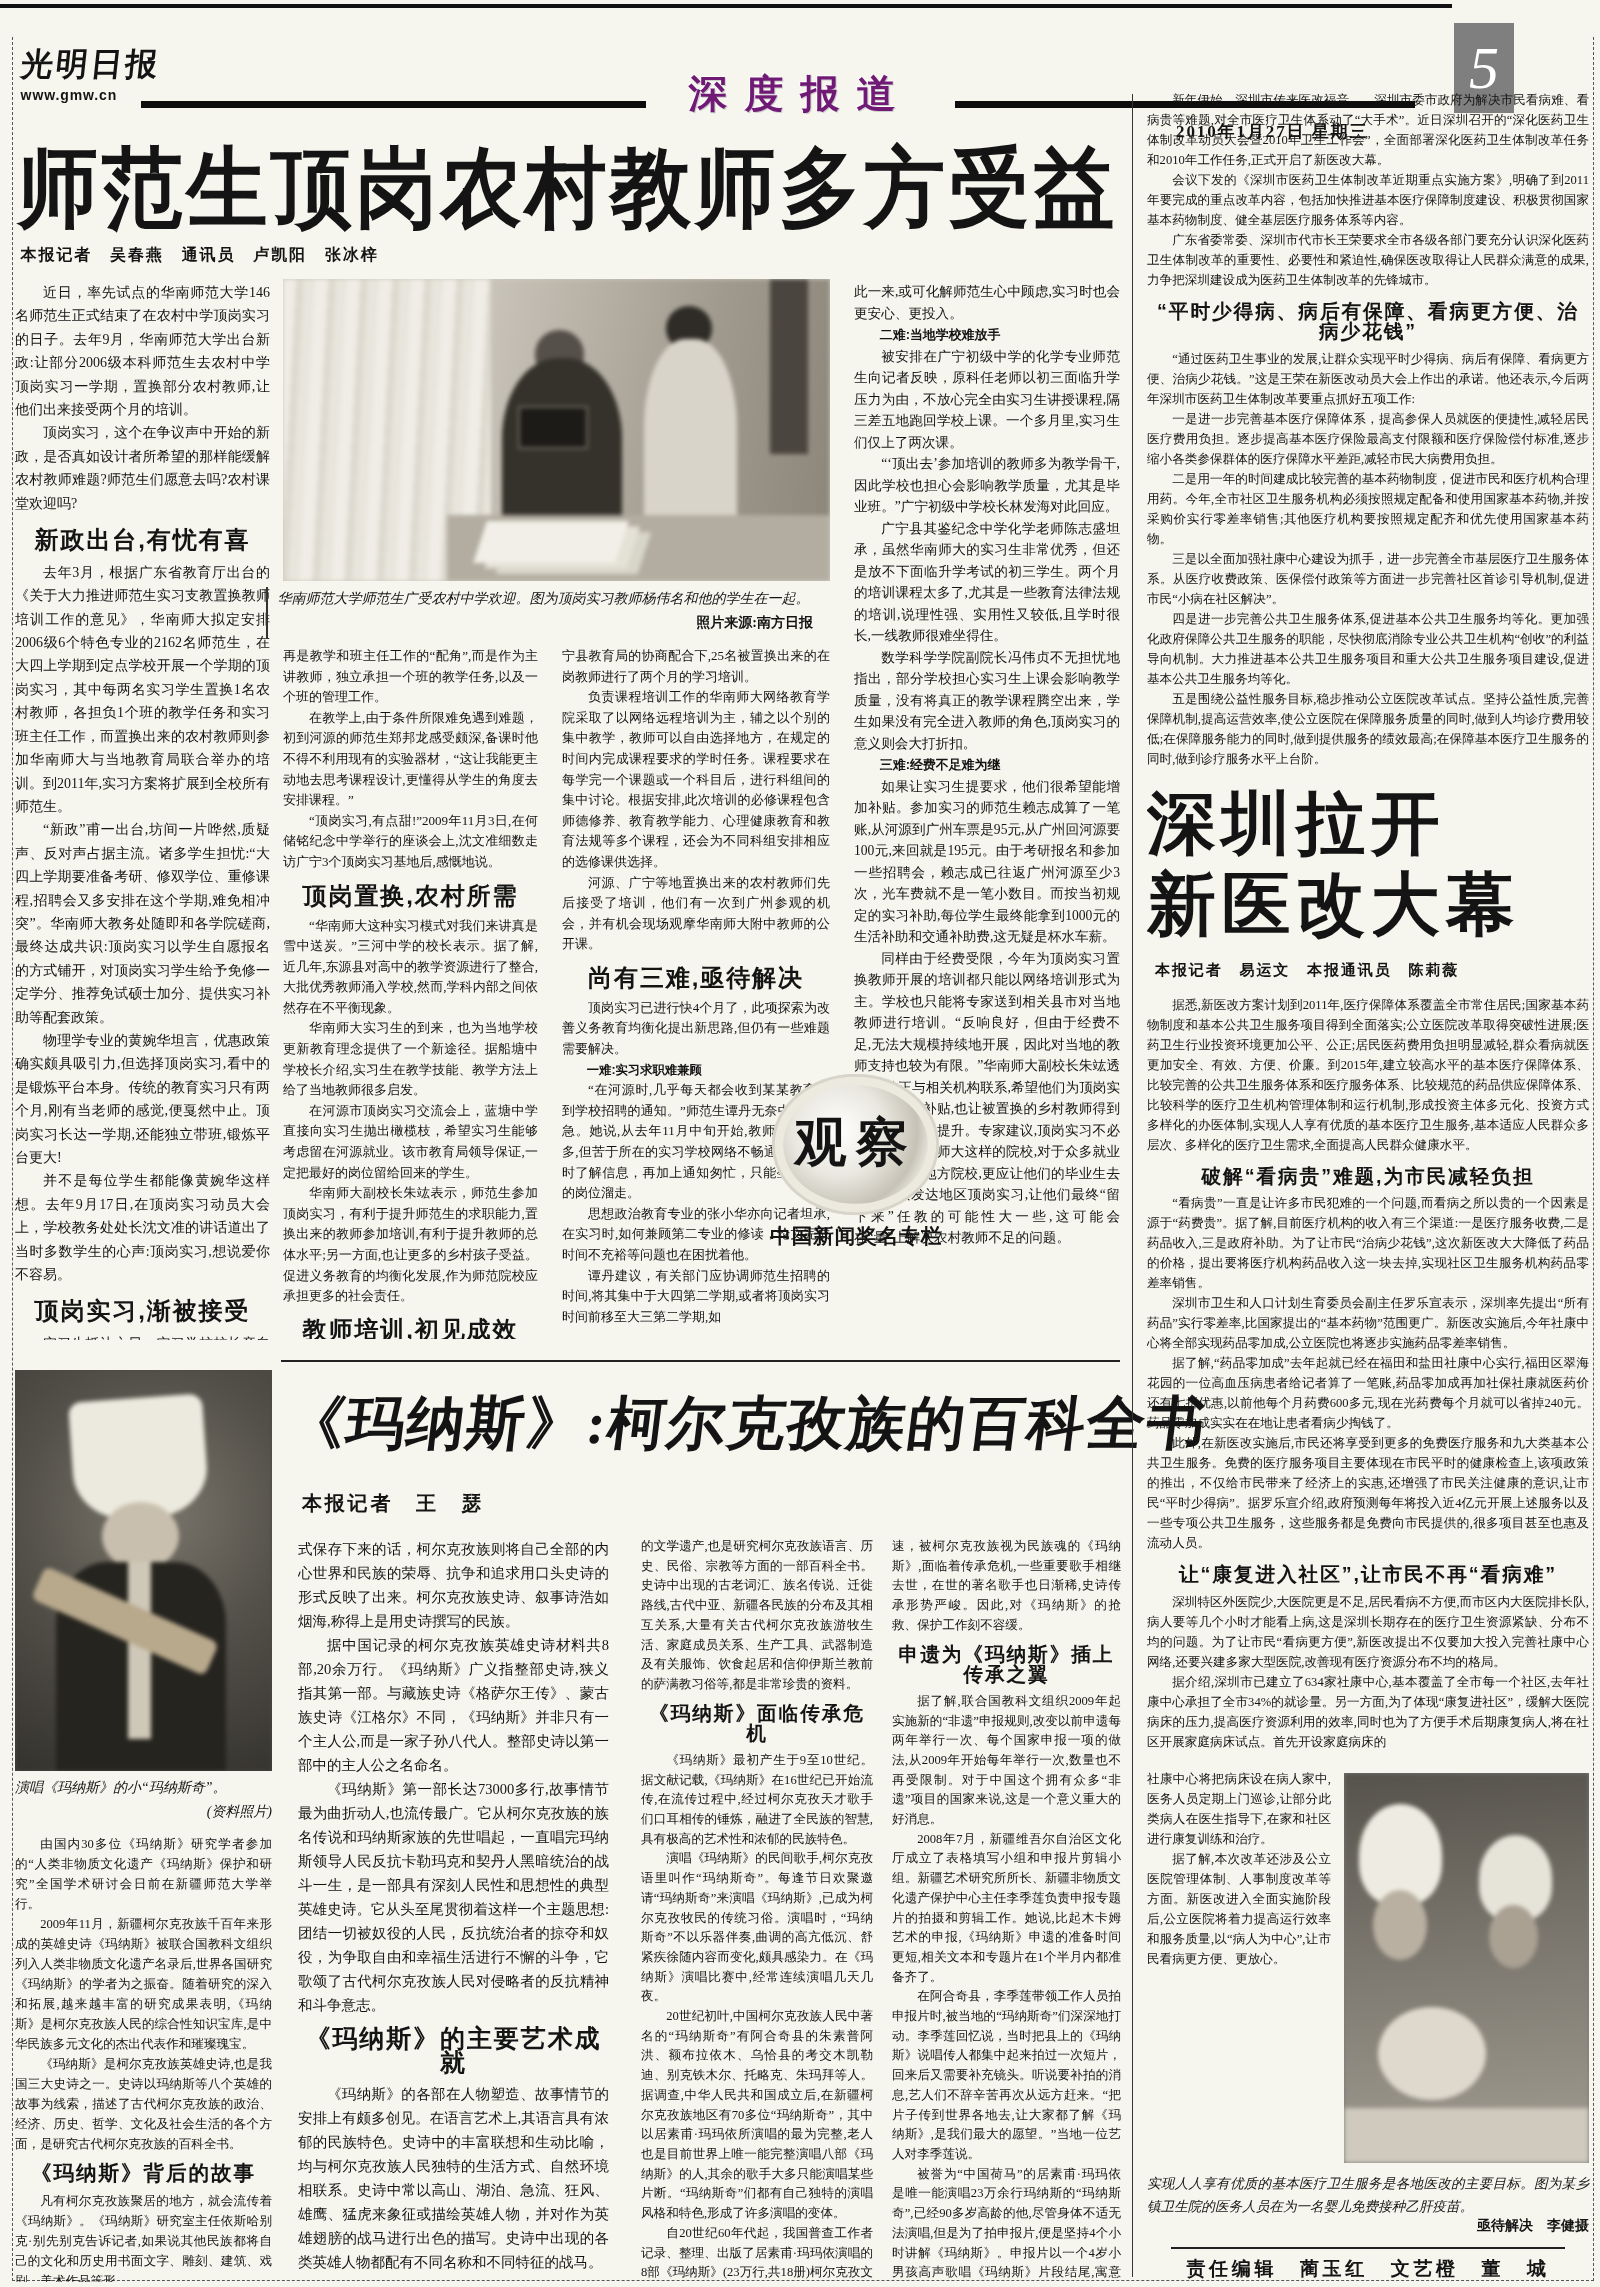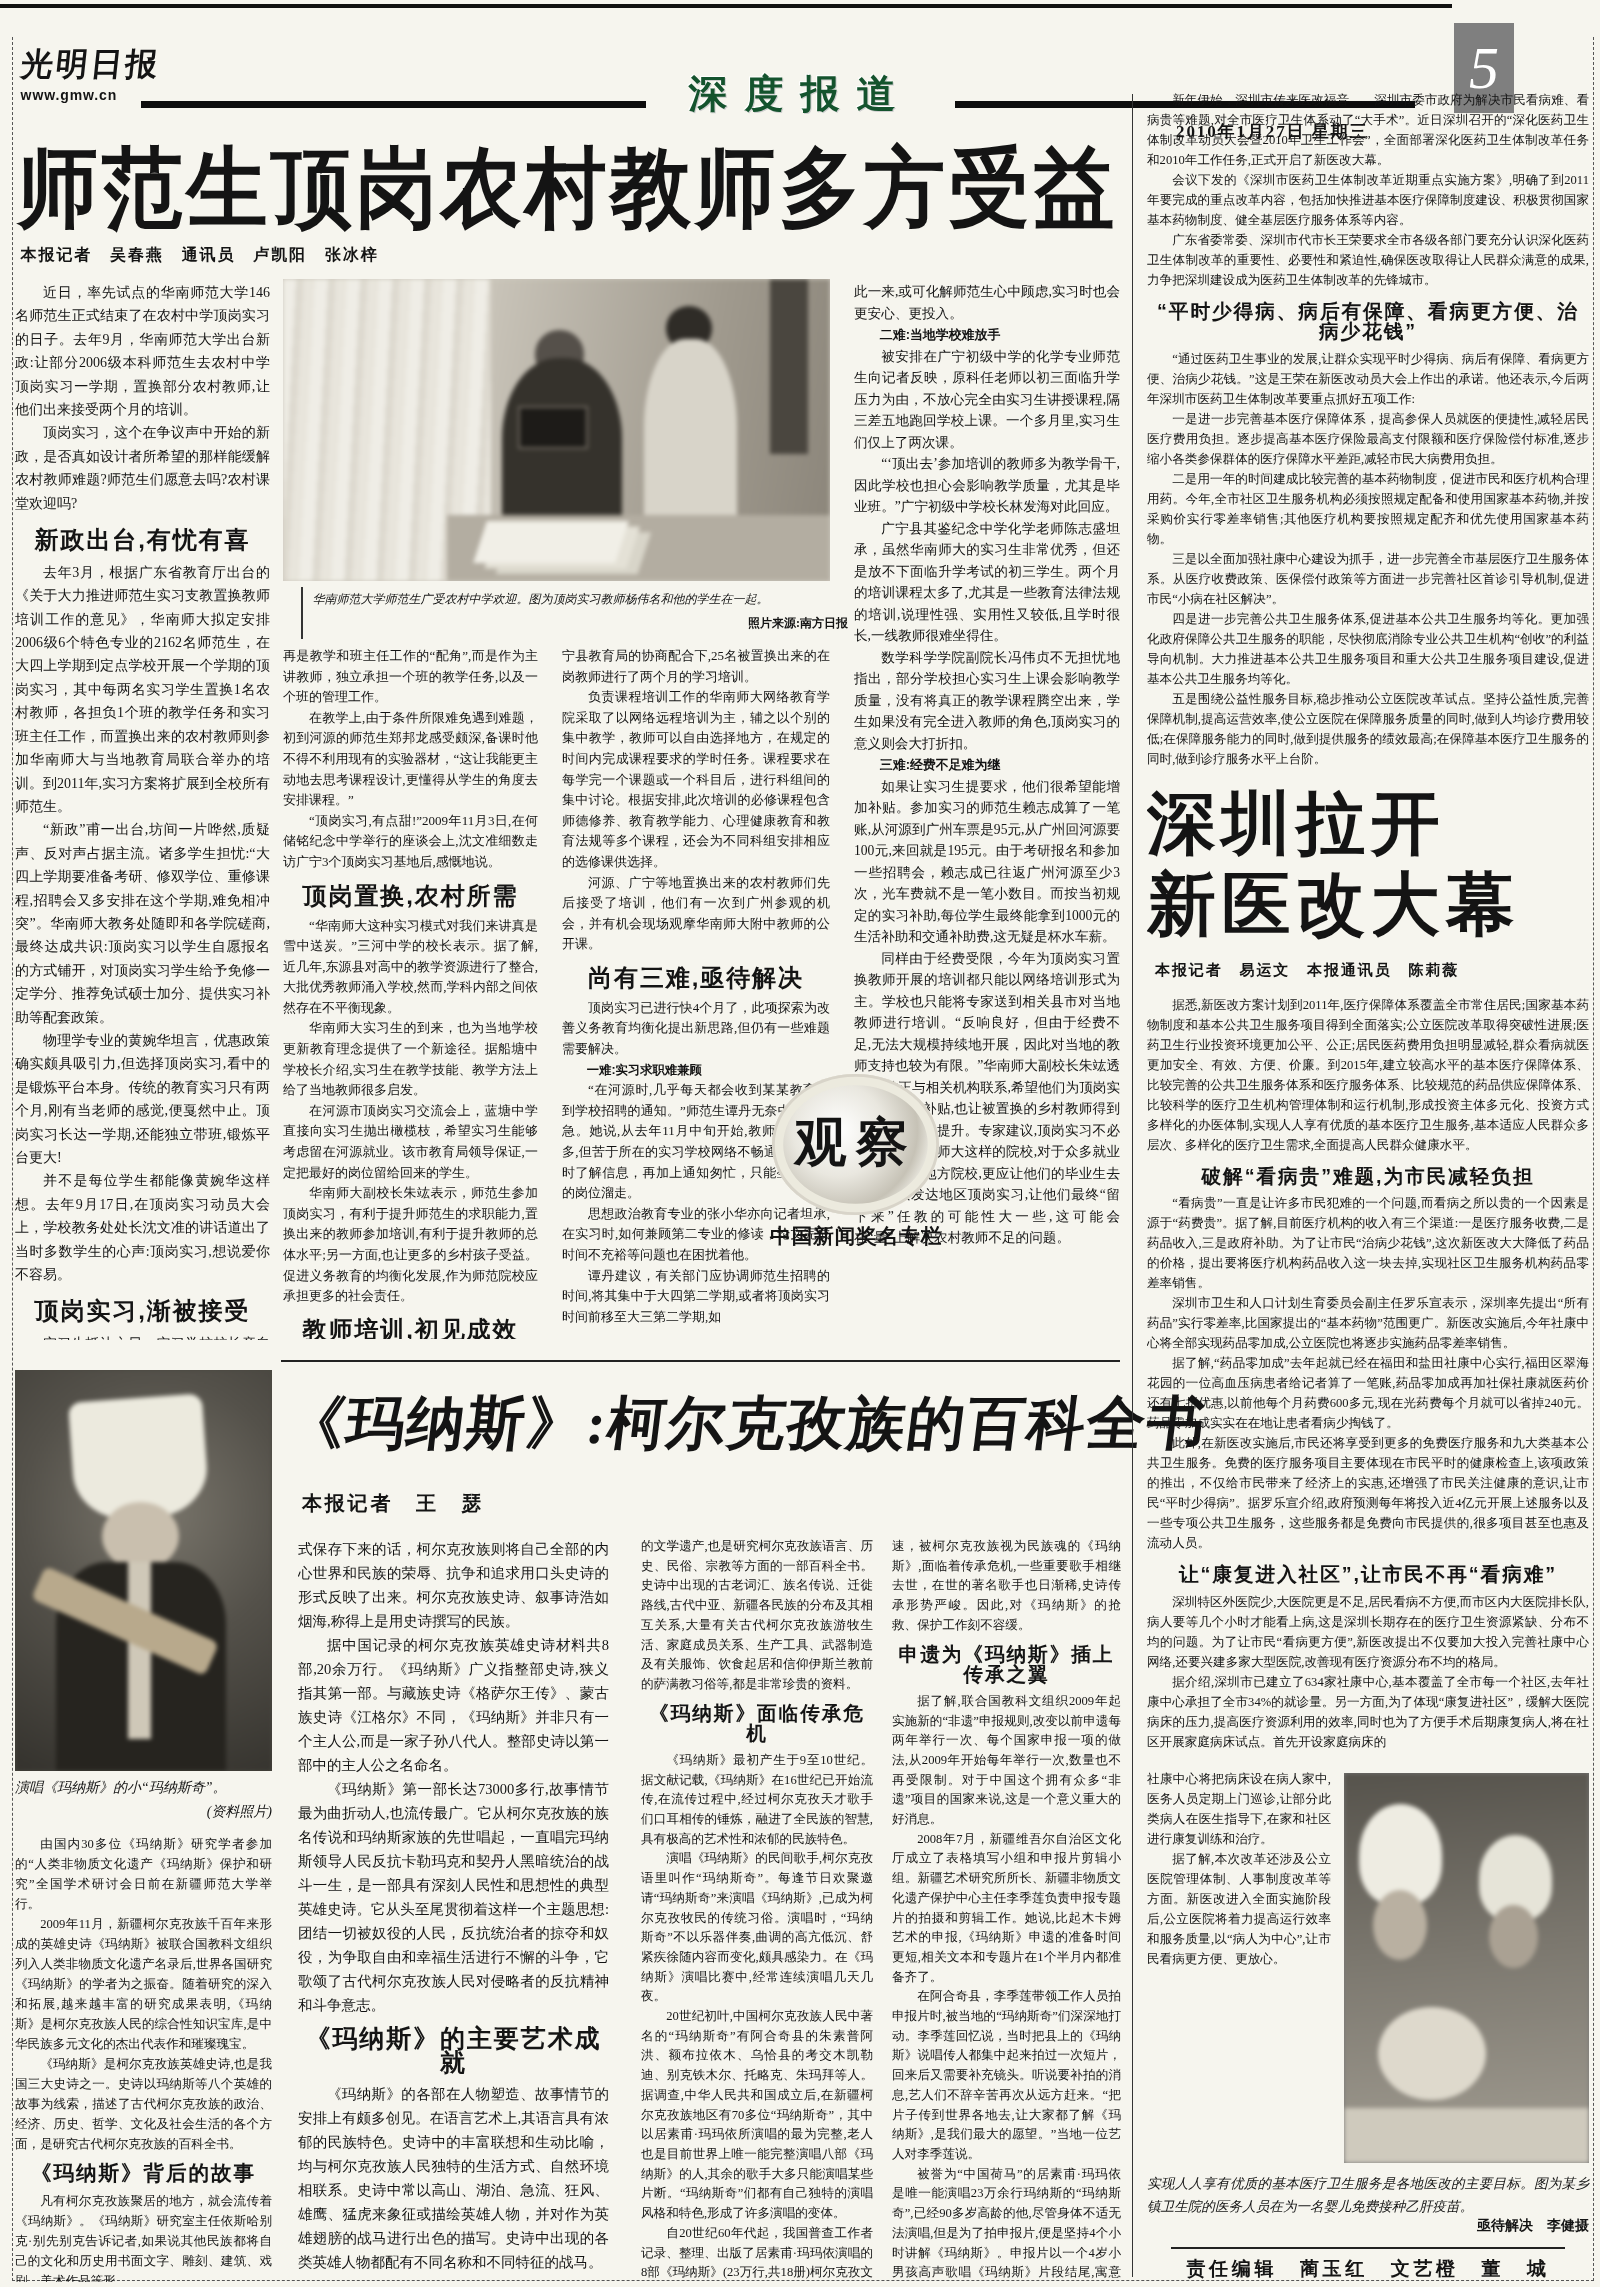--- a/index.html
+++ b/index.html
@@ -10,42 +10,42 @@
   .edge-r{position:absolute;right:5.6px;top:37px;bottom:7.5px;border-right:1.9px dashed #555;}
   .edge-b{position:absolute;left:12px;right:5.6px;bottom:7.5px;border-bottom:1.9px dashed #555;}
   .topline{position:absolute;left:0;top:3.7px;width:1452px;height:4.7px;background:#111;}
 
   
   .brand{position:absolute;left:20.6px;top:43px;width:141px;}
   .brand .cn{font-size:32px;font-weight:bold;transform:skewX(-6deg);letter-spacing:2.8px;font-family:"Liberation Serif",serif;}
   .brand .url{font-size:14px;font-weight:bold;font-family:"Liberation Sans",sans-serif;letter-spacing:0.9px;}
   .hrule{position:absolute;left:141px;top:101px;width:1274px;height:6.6px;background:#0d0d0d;}
   .section-tag{position:absolute;left:646px;top:67px;width:309px;text-align:center;background:#f6f5ee;
-               font-size:39px;font-weight:900;color:#14532d;letter-spacing:17px;
+               font-size:39px;font-weight:900;color:#701a75;letter-spacing:17px;
                font-family:"Liberation Sans",sans-serif;text-shadow:0.9px 0.9px 0 #cfcfcf,-0.9px -0.9px 0 #fff;}
   .issue-date{position:absolute;left:1176px;top:120px;width:281px;font-size:17px;font-weight:bold;letter-spacing:1.9px;}
   .pagenum{position:absolute;left:1454px;top:22.5px;width:60px;height:90px;background:#7f7f7f;color:#fff;
            font-size:60px;font-style:italic;font-family:"Liberation Serif",serif;text-align:center;line-height:90px;}
 
   
   .para{margin:0;text-indent:2em;text-align:justify;}
   .para.cont{text-indent:0;}
   .colhead{margin:9.4px 0 7.5px 0;text-align:center;font-weight:900;font-family:"Liberation Sans",sans-serif;
            font-size:22.5px;letter-spacing:1.9px;text-indent:0;}
   .boldpara{margin:0;font-weight:bold;text-indent:2em;font-family:"Liberation Sans",sans-serif;font-size:0.95em;}
   .kai{font-style:italic;}
 
   
   .a1-headline{position:absolute;left:17px;top:131px;width:1104px;font-size:81px;font-weight:900;
                font-family:"Liberation Sans",sans-serif;letter-spacing:3.7px;white-space:nowrap;
                transform:scaleY(1.08);transform-origin:top left;}
   .a1-byline{position:absolute;left:20.6px;top:245px;width:750px;font-size:16px;font-weight:bold;letter-spacing:1.9px;}
   .a1-col1{position:absolute;left:15px;top:281px;width:255px;height:1059px;overflow:hidden;font-size:14px;line-height:23.4px;}
   .a1-photo{position:absolute;left:283px;top:279px;width:547px;height:302px;overflow:hidden;background:#cfcabf;}
-  .a1-caption{position:absolute;left:301px;top:587px;width:547px;height:52px;font-size:12px;line-height:24px;
+  .a1-caption{position:absolute;left:266px;top:587px;width:547px;height:52px;font-size:14px;line-height:24px;
               border-left:2.8px solid #333;padding-left:9.4px;box-sizing:border-box;}
   .a1-caption .credit{float:right;font-weight:bold;font-style:normal;margin-left:23px;}
   .a1-colA{position:absolute;left:283px;top:646px;width:255px;height:693px;overflow:hidden;font-size:13px;line-height:20.6px;}
   .a1-colB{position:absolute;left:562px;top:646px;width:268px;height:693px;overflow:hidden;font-size:13px;line-height:20.6px;}
   .a1-colC{position:absolute;left:854px;top:281px;width:266px;height:1059px;overflow:hidden;font-size:13.6px;line-height:21.5px;}
   .a1-colA .colhead,.a1-colB .colhead,.a1-col1 .colhead{font-size:24px;margin:13px 0 9.4px;}
 
   
   .badge{position:absolute;left:755px;top:1074px;width:202px;height:193px;text-align:center;z-index:5;}
   .badge .disc{position:absolute;left:17px;top:0;width:167px;height:141px;border-radius:50%;

